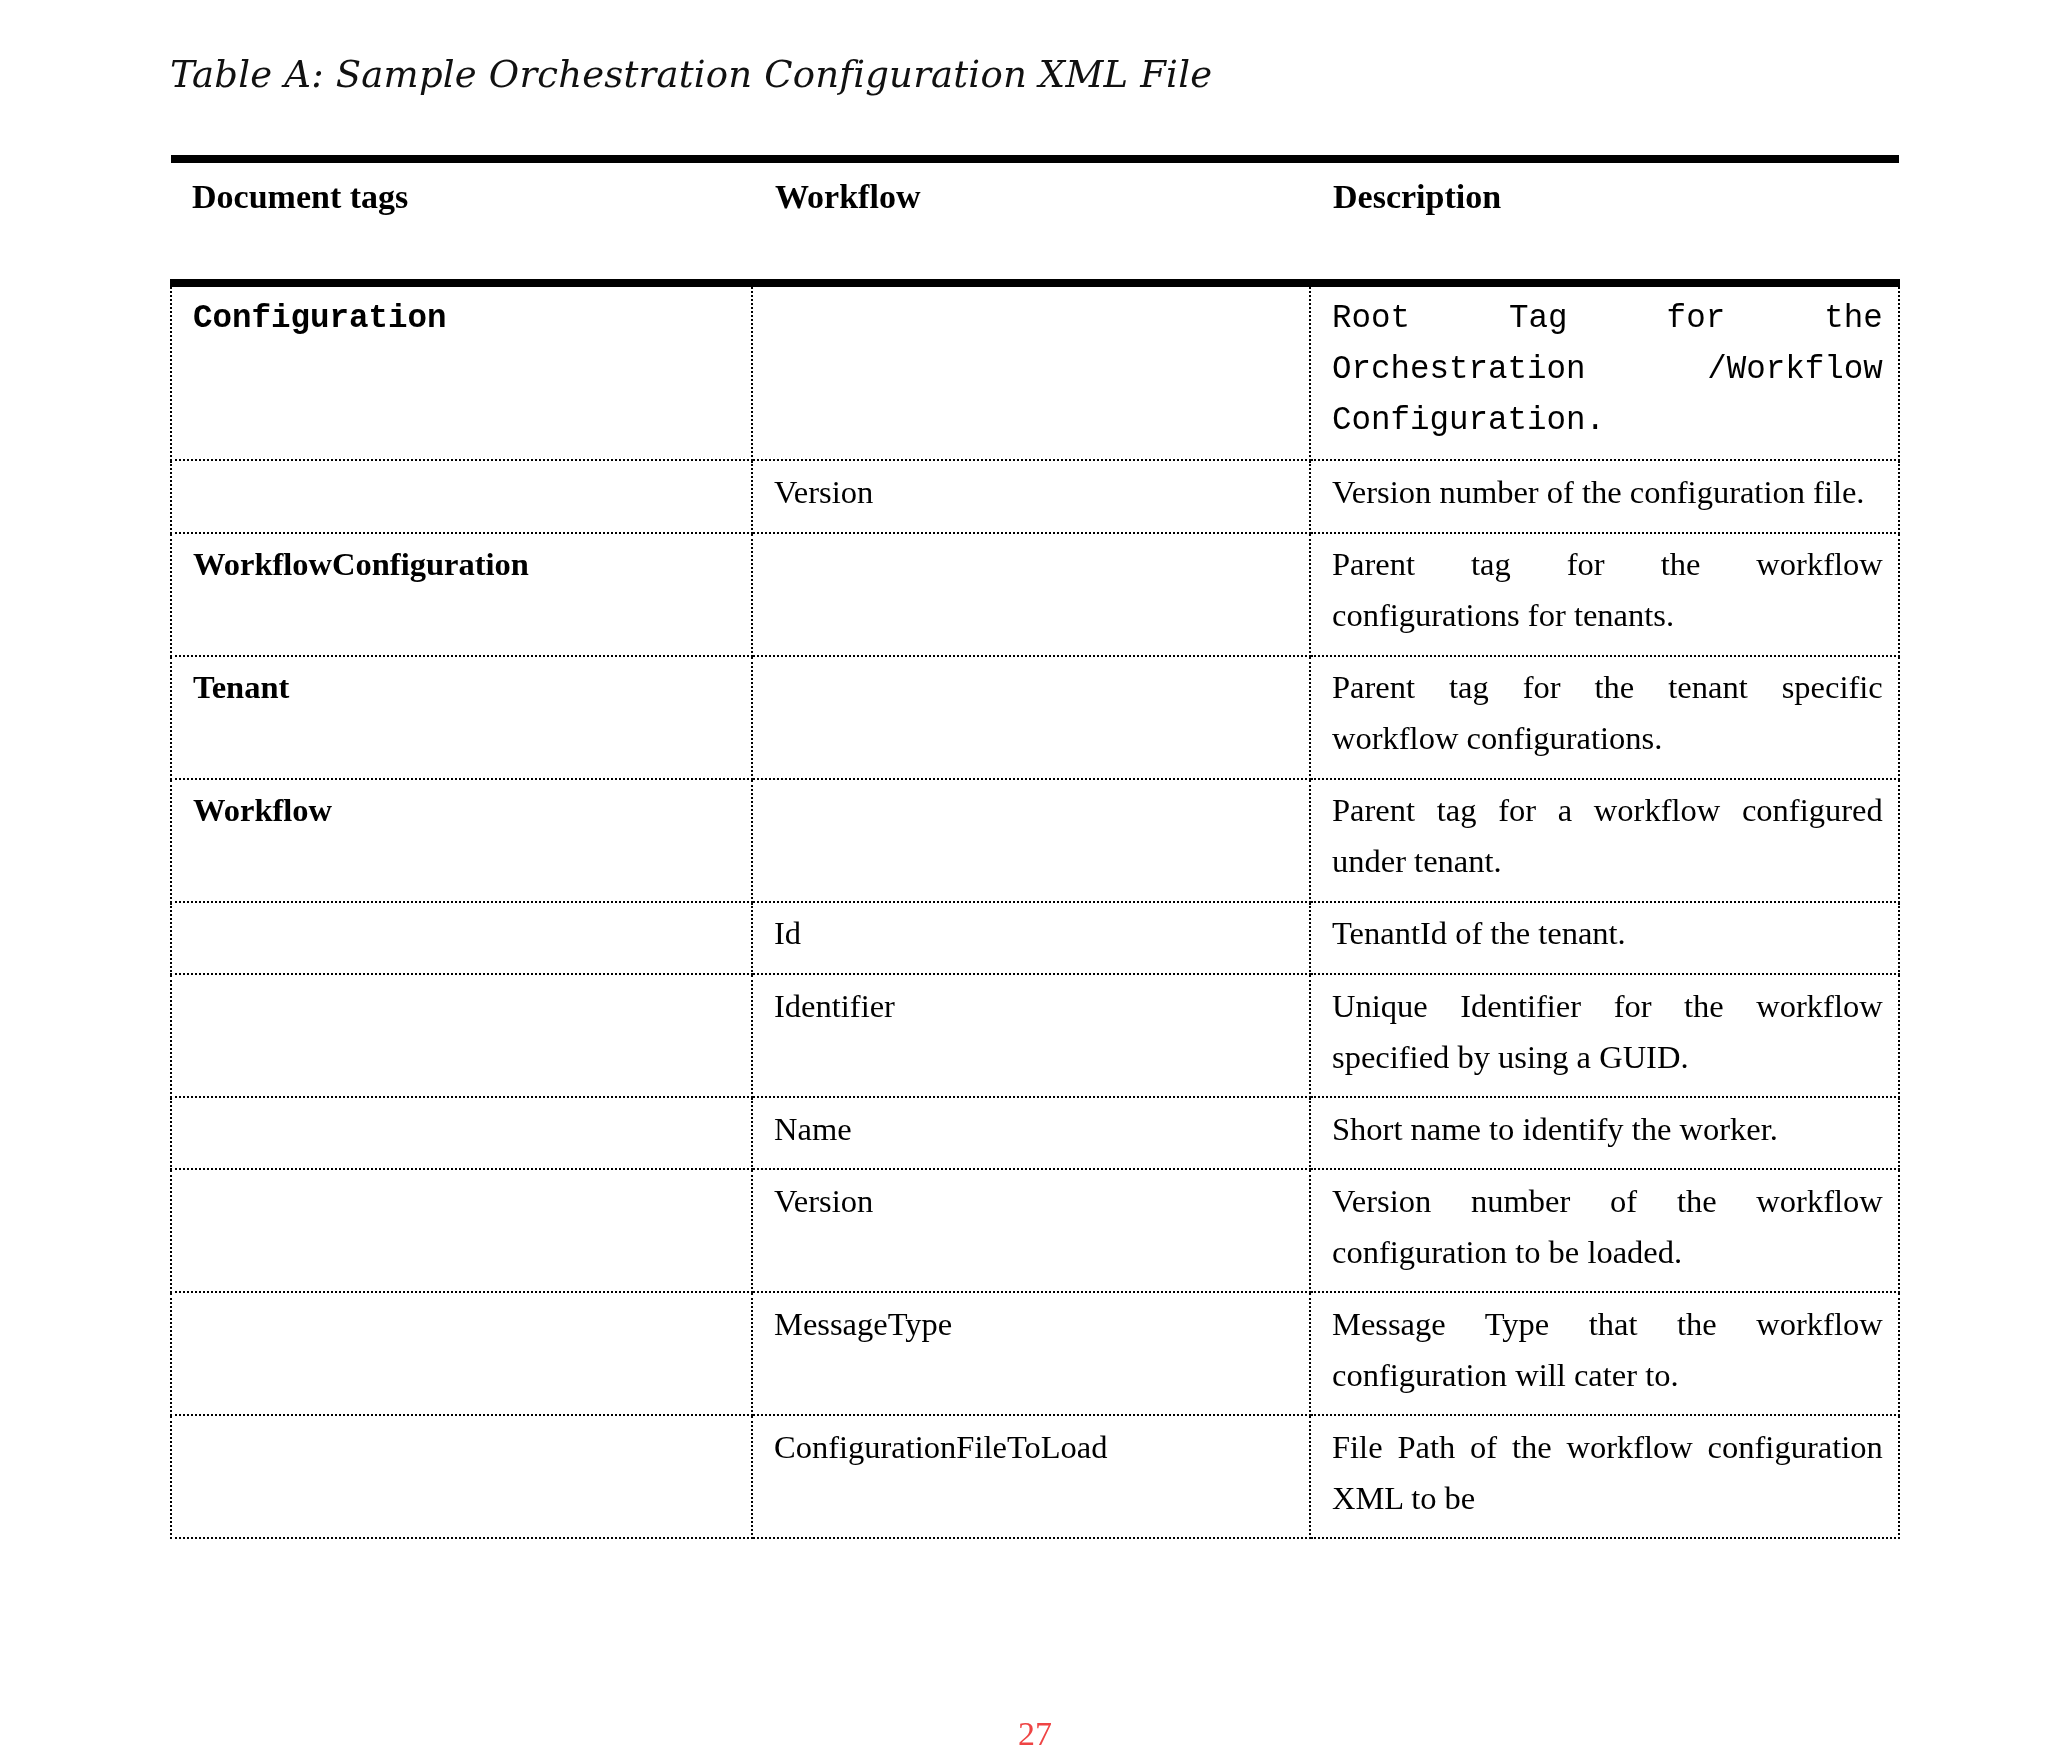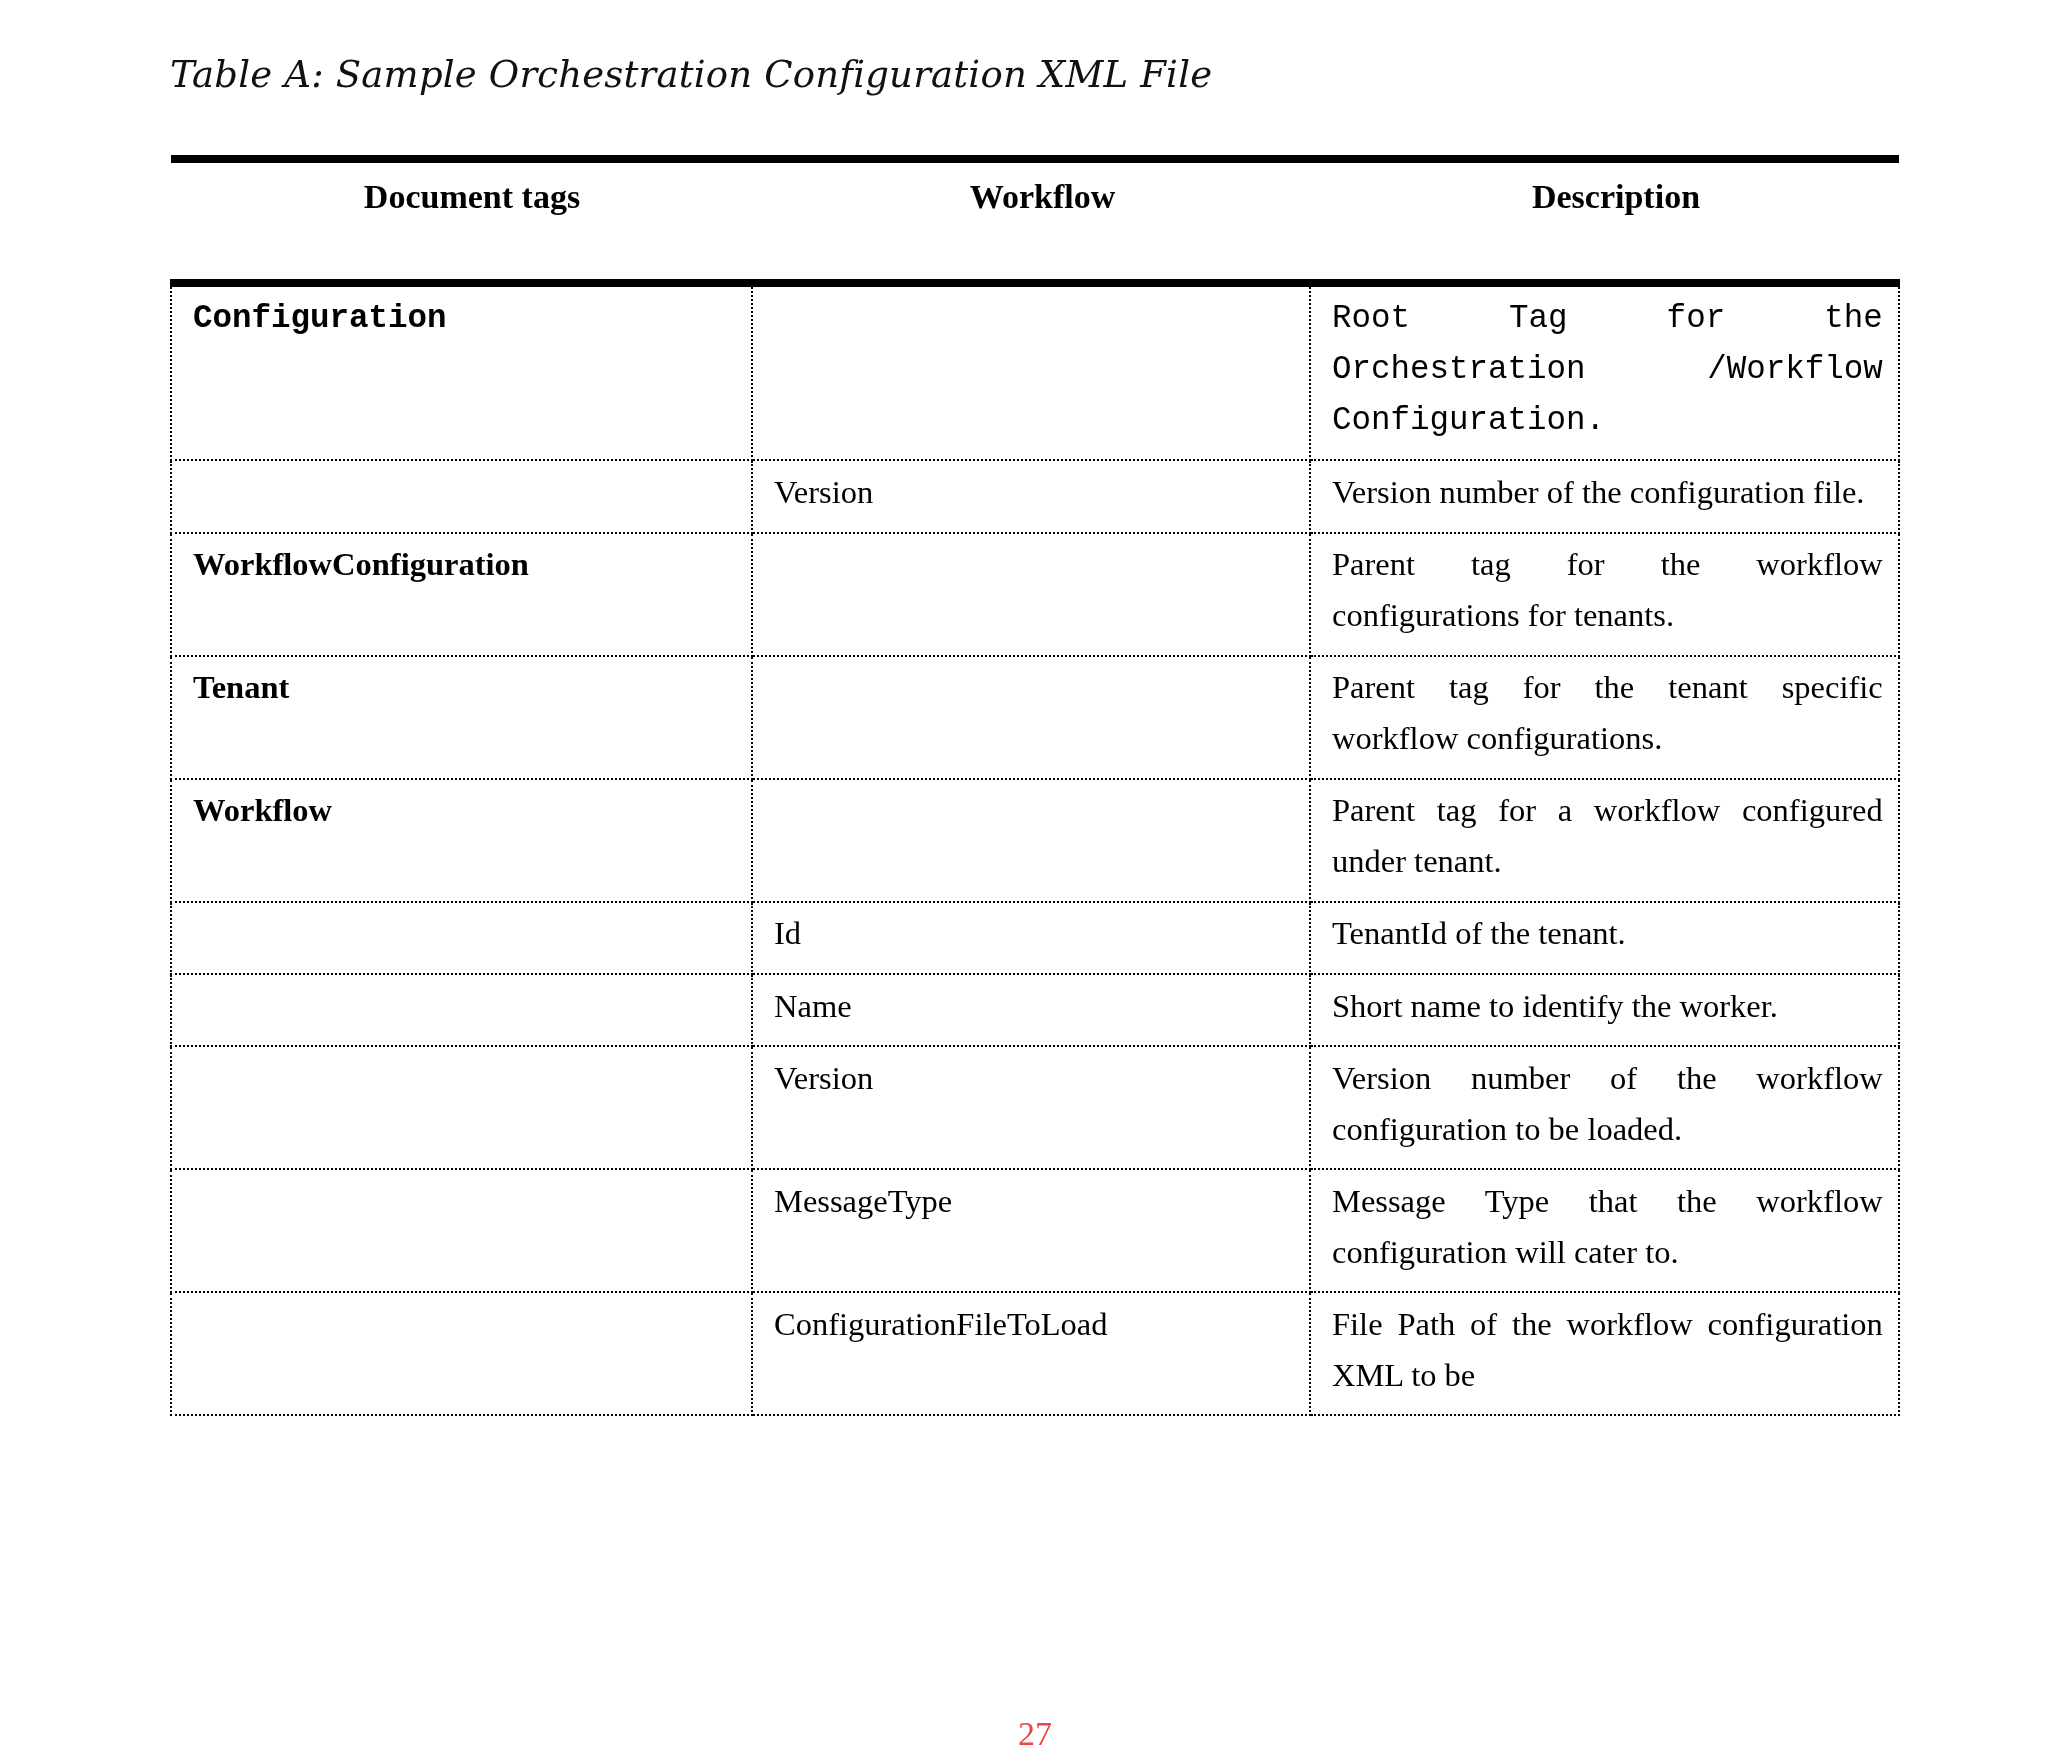--- a/index.html
+++ b/index.html
@@ -58,21 +58,21 @@
 
   
   tr.head > th {
     border-top: 8.6px solid #000;
     border-bottom: 8.6px solid #000;
     border-left: 0;
     border-right: 0;
     padding: 13.4px 0 0 21px;
     height: 103px;
     vertical-align: top;
-    text-align: center;
+    text-align: left;
     font-weight: bold;
     font-size: 34px;
     line-height: 42px;
   }
   tr.head > th.col-attr { padding-left: 23px; }
   tr.head > th.col-desc { padding-left: 23px; }
 
   
   tr.row > td {
     border-left: 2.9px dotted #000;
@@ -192,20 +192,27 @@
         </tr>
 
         <tr class="row">
           <td class="cell-tag"></td>
           <td class="cell-attr">Id</td>
           <td class="cell-desc">
               <span>TenantId of the tenant.</span>
             </td>
         </tr>
 
+        <tr class="row">
+          <td class="cell-tag"></td>
+          <td class="cell-attr">Identifier</td>
+          <td class="cell-desc stretch">
+              <span>Unique Identifier for the workflow specified by using a GUID.</span>
+            </td>
+        </tr>
 
         <tr class="row">
           <td class="cell-tag"></td>
           <td class="cell-attr">Name</td>
           <td class="cell-desc stretch">
               <span>Short name to identify the worker.</span>
             </td>
         </tr>
 
         <tr class="row">

